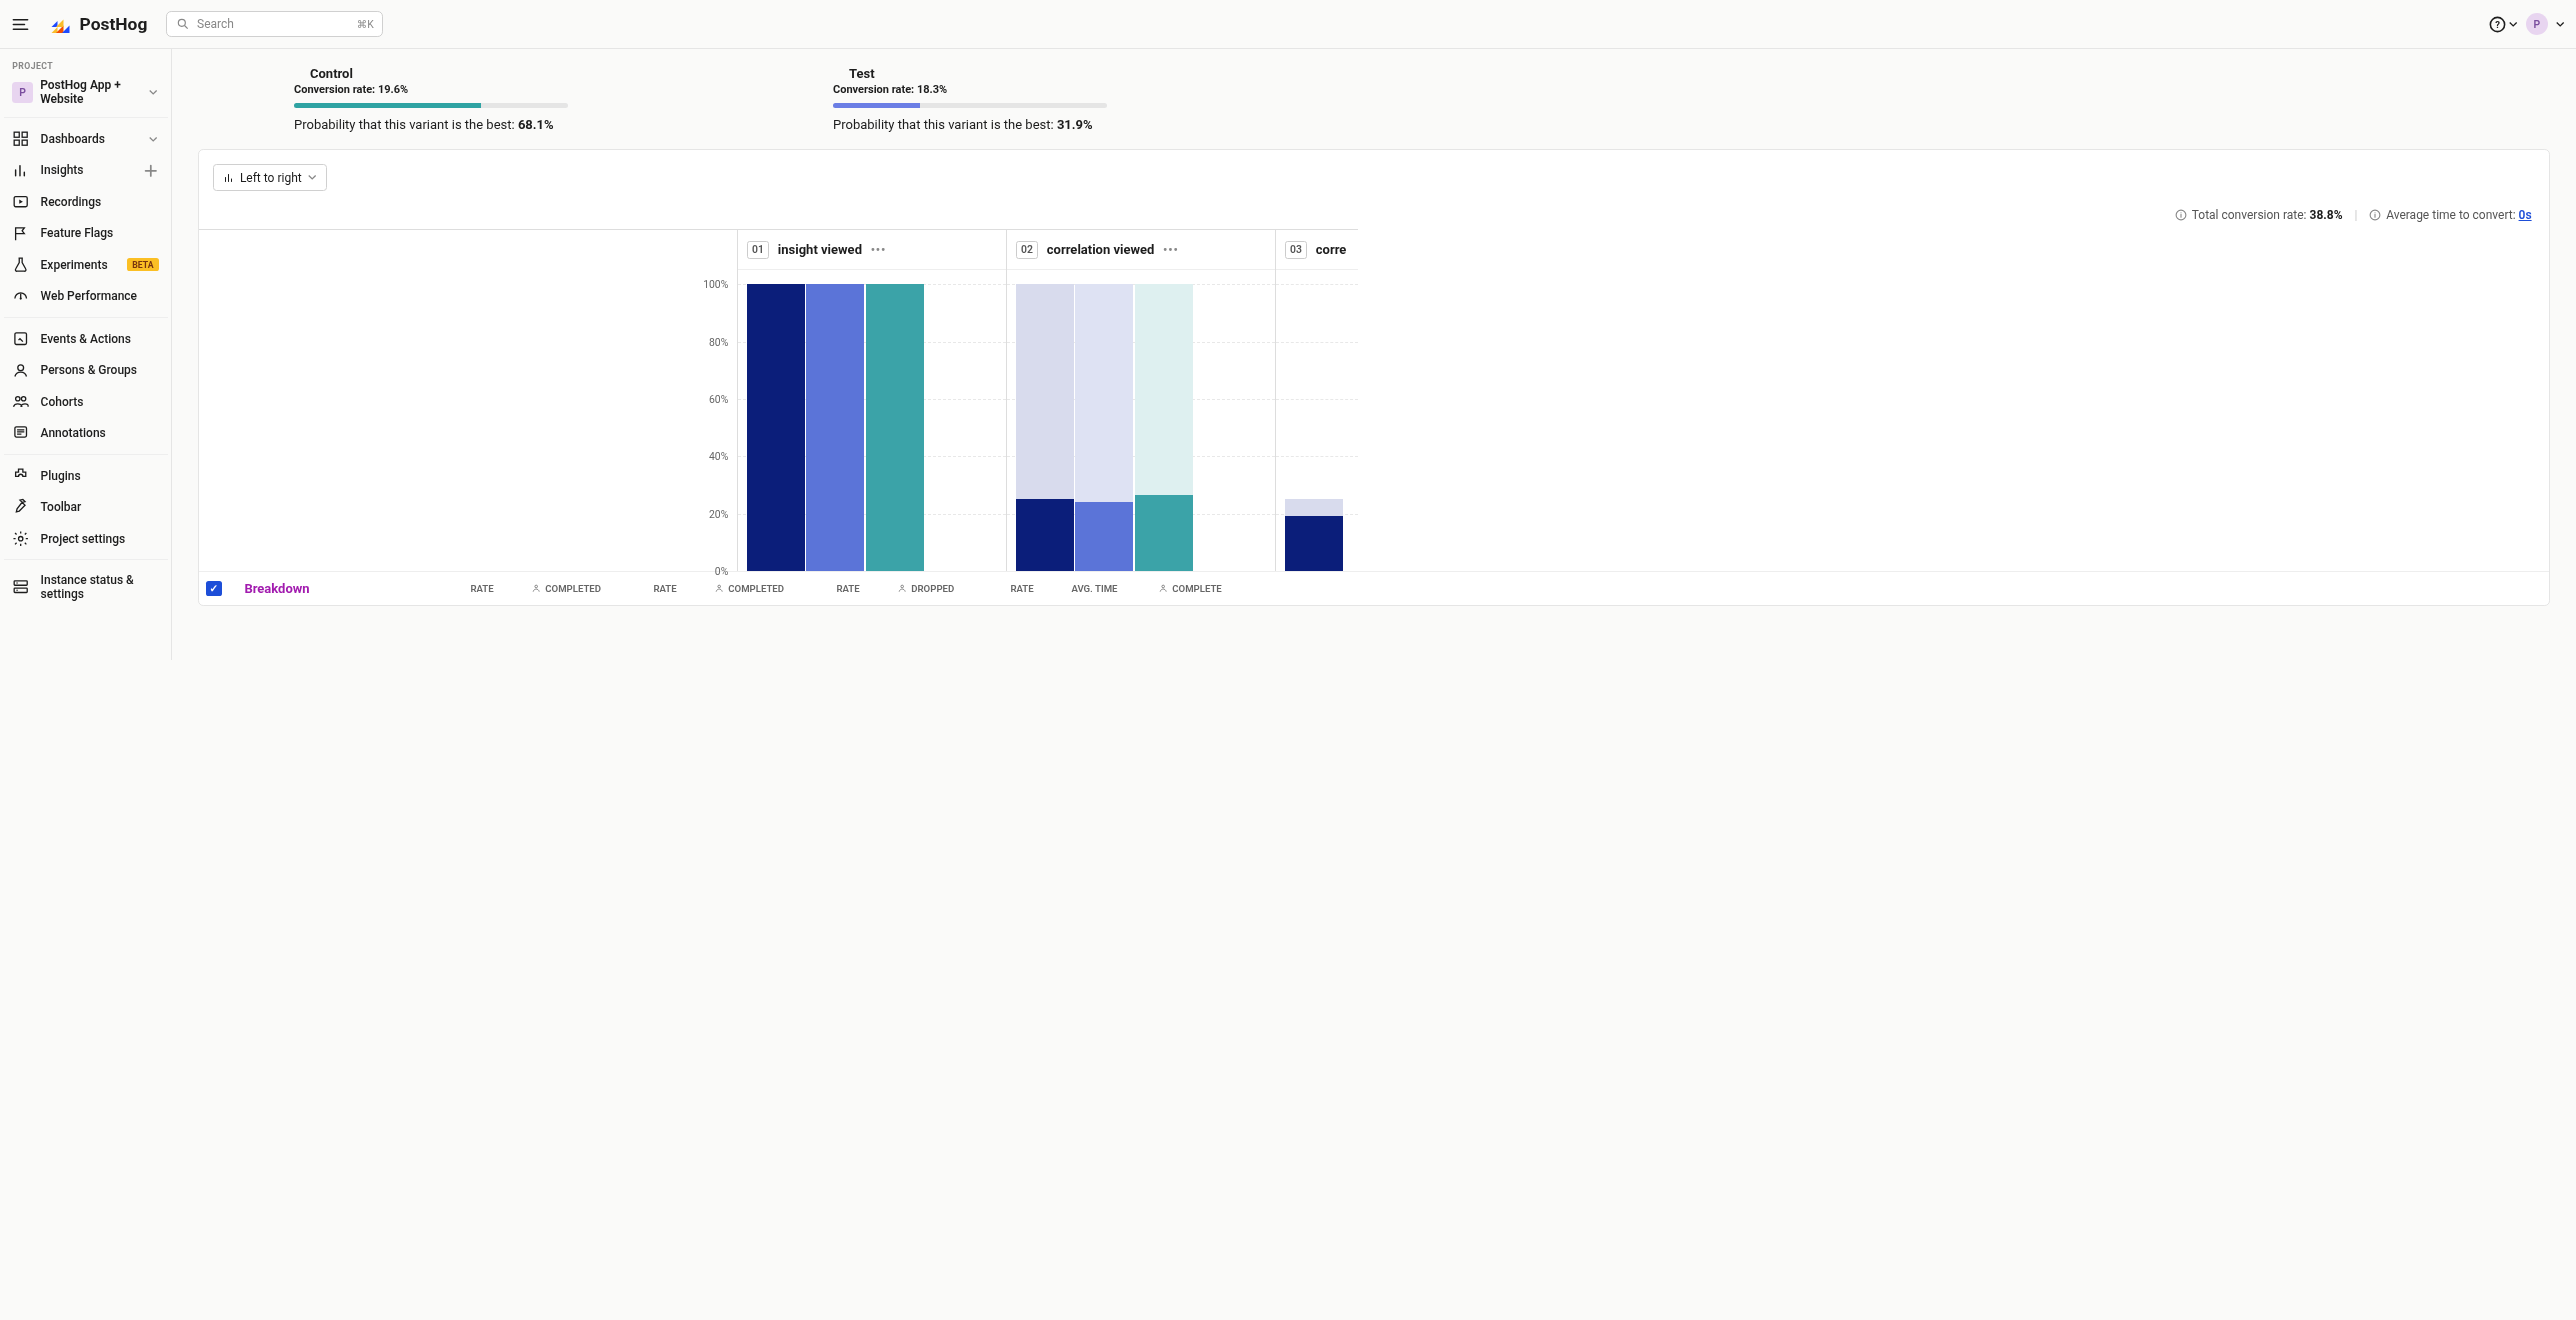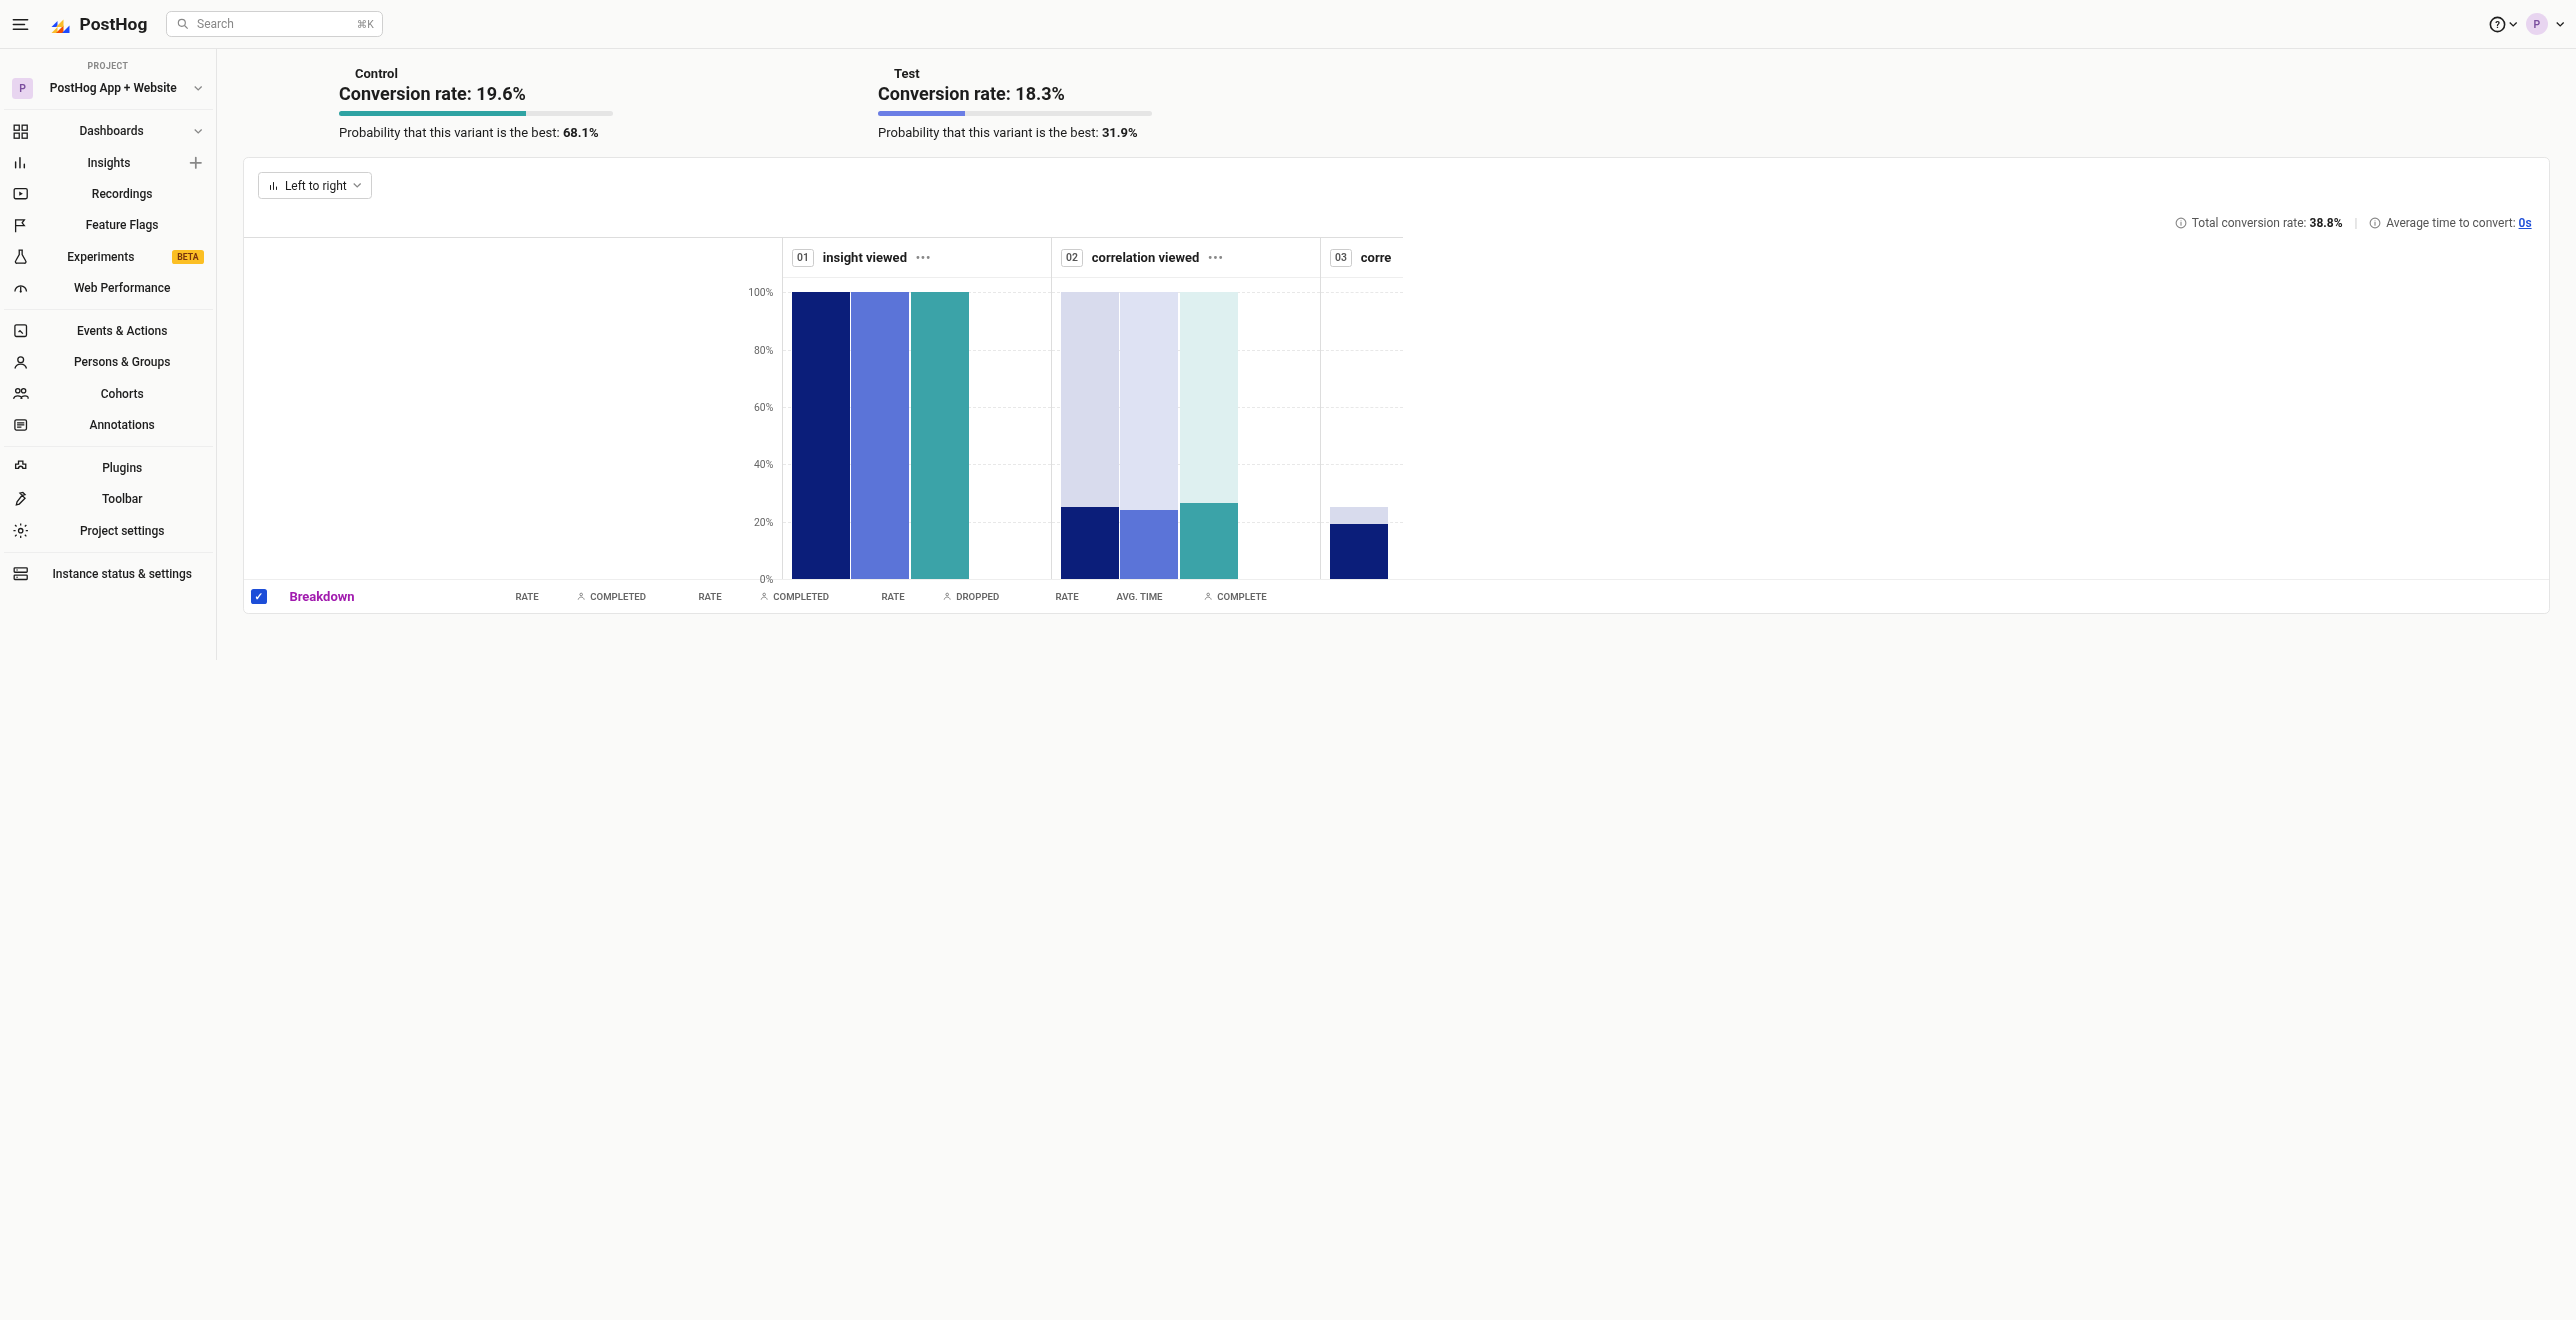--- a/index.html
+++ b/index.html
@@ -41,26 +41,25 @@
 .avatar {
   width: 22.6px; height: 22.6px; border-radius: 50%;
   background: #e8d5f0; color: #7a4d9e;
   display:flex; align-items:center; justify-content:center;
   font-weight:600; font-size:10.4px;
 }
 .caret-down { width:10.4px; height:10.4px; }
 
 .layout { display:flex; height: calc(660px - 49px); }
 .sidebar {
-  width: 217px;
+  width: 172px;
   border-right: 0.9px solid #e5e5e5;
   padding: 5.2px 3.5px;
   overflow-y: auto;
   background: #fafaf9;
-  text-align: center;
 }
 .sidebar-label {
   font-size: 8.7px;
   font-weight: 700;
   color: #888;
   letter-spacing: 0.05em;
   padding: 7px 8.7px 1.7px;
 }
 .project-row {
   display:flex; align-items:center; gap:7px;
@@ -92,21 +91,21 @@
 }
 .plus-btn { width:15.6px;height:15.6px; color:#888; }
 
 .main { flex:1; overflow:auto; padding: 0; }
 .variants-row {
   display:flex; gap:35px;
   padding: 17.4px 122px 8.7px;
 }
 .variant { flex:1; max-width: 278px; }
 .variant-title { font-weight:700; font-size:13px; margin-bottom:1.7px;margin-left:16px;}
-.variant-rate { font-size:18px; margin-bottom:7px; }
+.variant-rate { font-size:11px; margin-bottom:7px; }
 .variant-rate b { font-weight:700; }
 .progress-bar {
   height:5.2px; background:#e5e5e5; border-radius:2.6px; overflow:hidden; margin-bottom:8.7px;
   width:274px;
 }
 .progress-fill { height:100%; }
 .variant-prob { font-size:13px; }
 .variant-prob b { font-weight:700; }
 
 .funnel-card {

